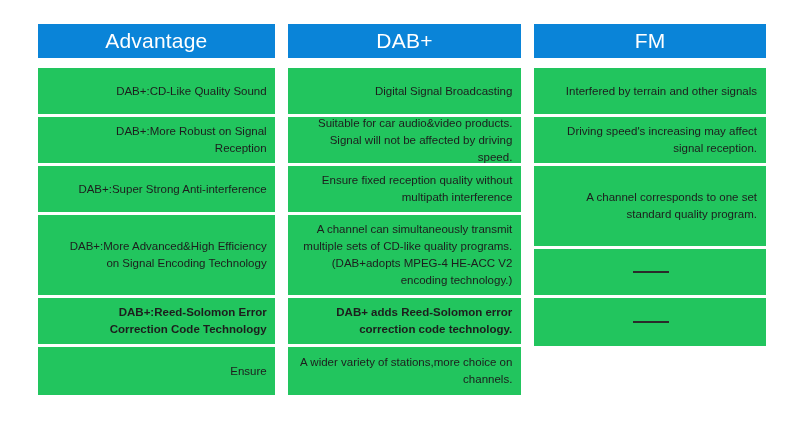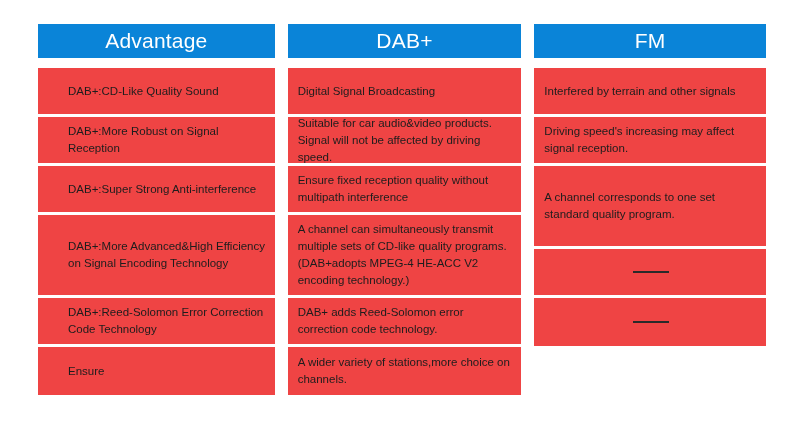--- a/index.html
+++ b/index.html
@@ -25,39 +25,40 @@
     color:#ffffff;
     font-size:21px;
     line-height:34px;
     text-align:center;
     letter-spacing:0.2px;
     font-weight:400;
     margin-bottom:10px;
   }
 
   .cell{
-    background:#ef4444;
+    background:#22c55e;
     color:#1d1d1d;
     font-size:11.5px;
     line-height:17px;
     margin-bottom:3px;
     display:flex;
     flex-direction:column;
     justify-content:center;
     box-sizing:border-box;
+    text-align:right;
   }
   .col-advantage .cell{padding:4px 8px 4px 30px;}
   .col-dabplus .cell{padding:4px 9px 4px 10px;}
   .col-fm .cell{padding:4px 9px 4px 10px;}
 
   .cell.h1{height:46px;}
   .cell.h2{height:46px;}
   .cell.h3{height:46px;}
   .cell.h4{height:80px;}
-  .cell.h5{height:46px;}
+  .cell.h5{height:46px;font-weight:bold;}
   .cell.h6{height:48px;}
 
   .cell p{margin:0;}
 
   .dash-cell{
     align-items:center;
     justify-content:center;
     flex-direction:row;
   }
   .dash{

